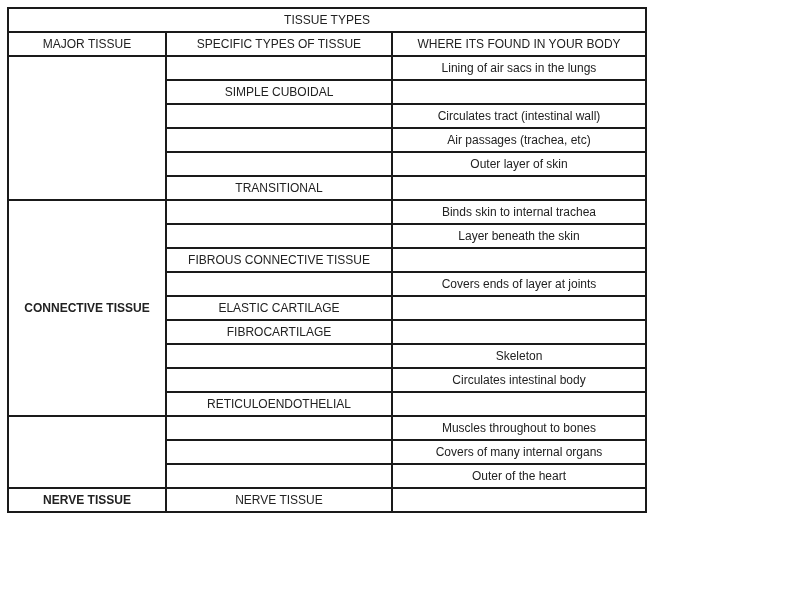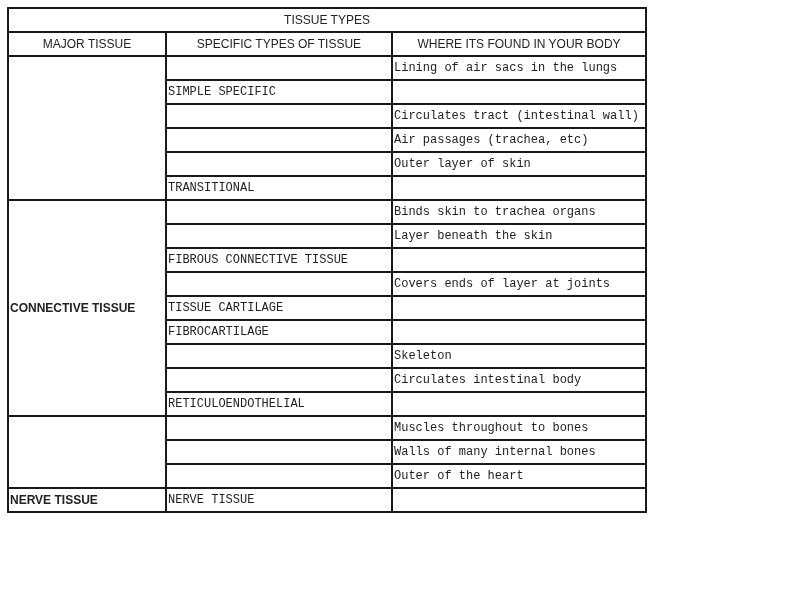--- a/index.html
+++ b/index.html
@@ -31,26 +31,26 @@
       font-weight: normal;
     }
     .tbl .title-cell {
       text-align: center;
       height: 22px;
     }
     .tbl th {
       margin-top: 36px;
     }
     .tbl td.major {
+      text-align: center;
       font-weight: bold;
       vertical-align: middle;
     }
     .tbl td.specific, .tbl td.location {
-      text-align: left;
-      font-family: Liberation Mono, monospace;
+      text-align: center;
     }
     col.c1 { width: 158px; }
     col.c2 { width: 226px; }
     col.c3 { width: 254px; }
   </style>
 </head>
 <body>
 
 <table class="tbl">
   <colgroup>
@@ -67,21 +67,21 @@
       <th>SPECIFIC TYPES OF TISSUE</th>
       <th>WHERE ITS FOUND IN YOUR BODY</th>
     </tr>
 
     <tr>
       <td class="major" rowspan="6"></td>
       <td class="specific"></td>
       <td class="location">Lining of air sacs in the lungs</td>
     </tr>
     <tr>
-      <td class="specific">SIMPLE SPECIFIC</td>
+      <td class="specific">SIMPLE CUBOIDAL</td>
       <td class="location"></td>
     </tr>
     <tr>
       <td class="specific"></td>
       <td class="location">Circulates tract (intestinal wall)</td>
     </tr>
     <tr>
       <td class="specific"></td>
       <td class="location">Air passages (trachea, etc)</td>
     </tr>
@@ -90,36 +90,36 @@
       <td class="location">Outer layer of skin</td>
     </tr>
     <tr>
       <td class="specific">TRANSITIONAL</td>
       <td class="location"></td>
     </tr>
 
     <tr>
       <td class="major" rowspan="9">CONNECTIVE TISSUE</td>
       <td class="specific"></td>
-      <td class="location">Binds skin to trachea organs</td>
+      <td class="location">Binds skin to internal trachea</td>
     </tr>
     <tr>
       <td class="specific"></td>
       <td class="location">Layer beneath the skin</td>
     </tr>
     <tr>
       <td class="specific">FIBROUS CONNECTIVE TISSUE</td>
       <td class="location"></td>
     </tr>
     <tr>
       <td class="specific"></td>
       <td class="location">Covers ends of layer at joints</td>
     </tr>
     <tr>
-      <td class="specific">TISSUE CARTILAGE</td>
+      <td class="specific">ELASTIC CARTILAGE</td>
       <td class="location"></td>
     </tr>
     <tr>
       <td class="specific">FIBROCARTILAGE</td>
       <td class="location"></td>
     </tr>
     <tr>
       <td class="specific"></td>
       <td class="location">Skeleton</td>
     </tr>
@@ -132,21 +132,21 @@
       <td class="location"></td>
     </tr>
 
     <tr>
       <td class="major" rowspan="3"></td>
       <td class="specific"></td>
       <td class="location">Muscles throughout to bones</td>
     </tr>
     <tr>
       <td class="specific"></td>
-      <td class="location">Walls of many internal bones</td>
+      <td class="location">Covers of many internal organs</td>
     </tr>
     <tr>
       <td class="specific"></td>
       <td class="location">Outer of the heart</td>
     </tr>
 
     <tr>
       <td class="major">NERVE TISSUE</td>
       <td class="specific">NERVE TISSUE</td>
       <td class="location"></td>

